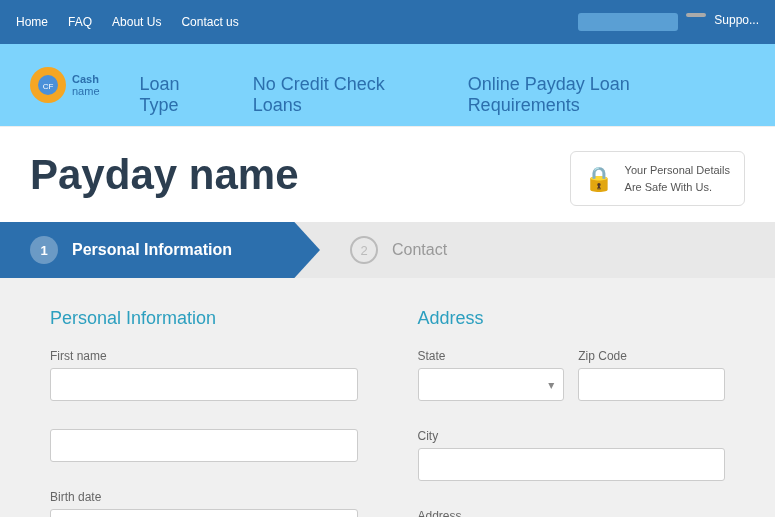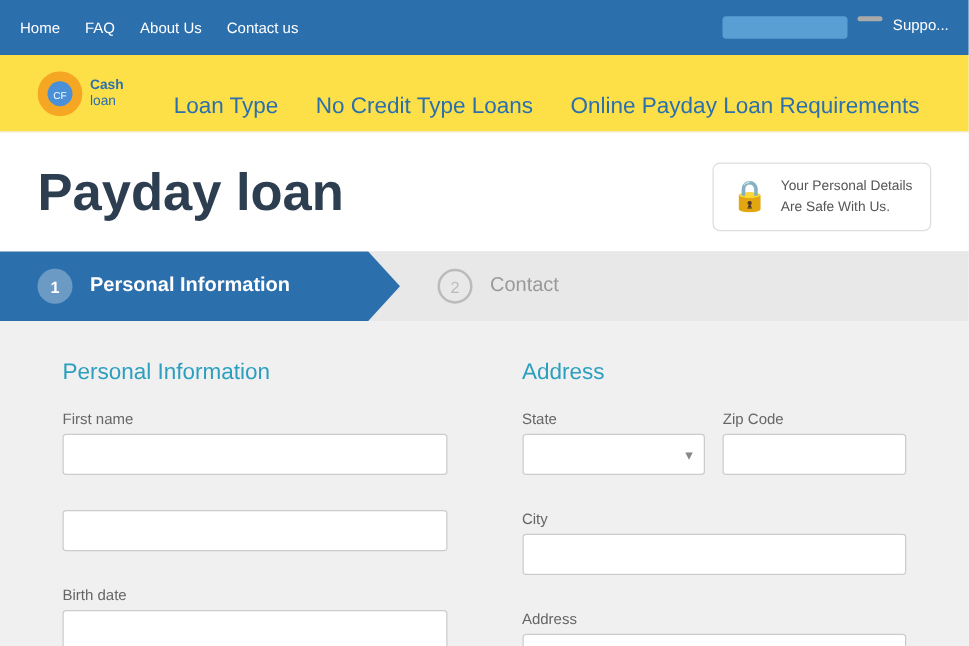--- a/index.html
+++ b/index.html
@@ -48,21 +48,21 @@
       font-size: 12px;
       cursor: pointer;
     }
     .top-nav-support {
       color: #fff;
       font-size: 12px;
     }
 
     
     .sec-nav {
-      background: #fde047;
+      background: #7dd3fc;
       display: flex;
       align-items: center;
       padding: 10px 30px;
       border-bottom: 1px solid #eee;
       gap: 30px;
     }
     .logo {
       display: flex;
       align-items: center;
       gap: 6px;
@@ -258,30 +258,30 @@
 
 <nav class="sec-nav">
   <div class="logo">
     <svg class="logo-icon" viewBox="0 0 36 36" xmlns="http://www.w3.org/2000/svg">
       <circle cx="18" cy="18" r="18" fill="#f5a623"></circle>
       <circle cx="18" cy="18" r="10" fill="#4a90d9"></circle>
       <text x="18" y="22" text-anchor="middle" font-size="8" fill="#fff" font-family="Arial">CF</text>
     </svg>
     <div>
       <div style="font-size:11px;color:#2c6fad;font-weight:bold;line-height:1.1;">Cash</div>
-      <div style="font-size:11px;color:#2c6fad;line-height:1.1;">loan</div>
+      <div style="font-size:11px;color:#2c6fad;line-height:1.1;">name</div>
     </div>
   </div>
   <a class="sec-nav-link">Loan Type</a>
-  <a class="sec-nav-link">No Credit Type Loans</a>
+  <a class="sec-nav-link">No Credit Check Loans</a>
   <a class="sec-nav-link">Online Payday Loan Requirements</a>
 </nav>
 
 <div class="hero">
-  <h1 class="hero-title">Payday loan</h1>
+  <h1 class="hero-title">Payday name</h1>
   <div class="security-badge">
     <span class="lock-icon">🔒</span>
     <div class="security-text">
       <div>Your Personal Details</div>
       <div>Are Safe With Us.</div>
     </div>
   </div>
 </div>
 
 <div class="steps-bar">

